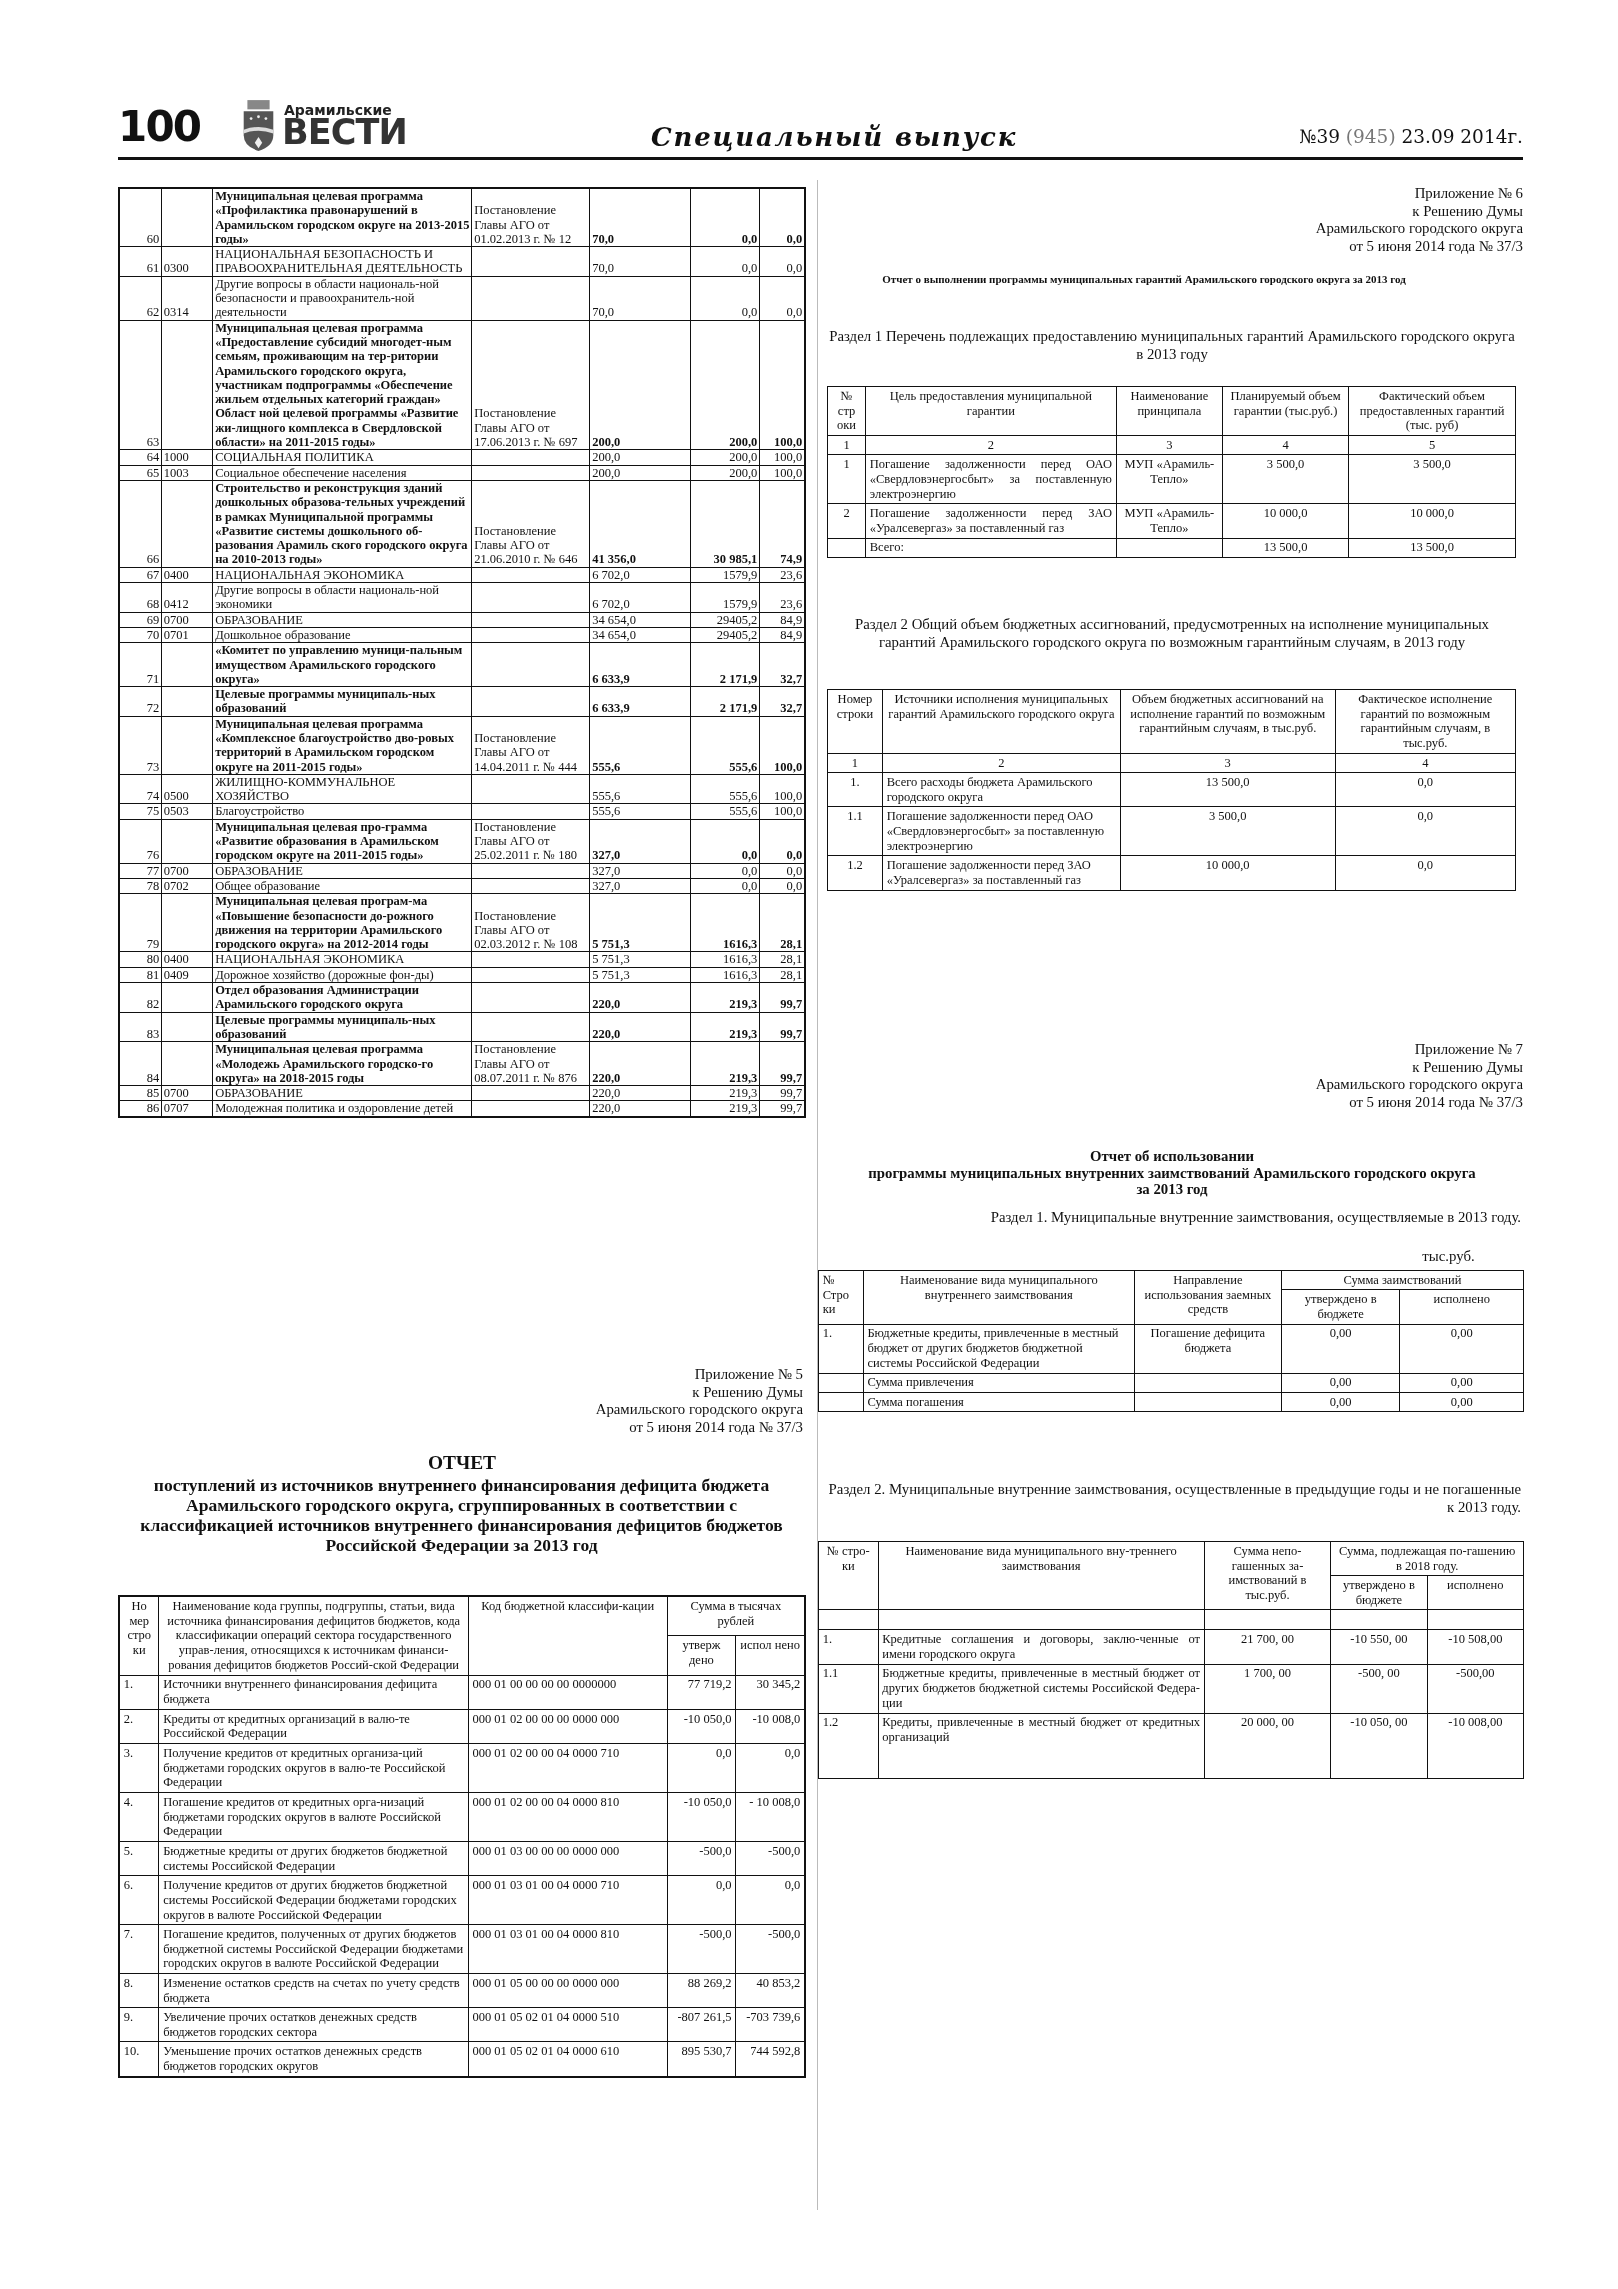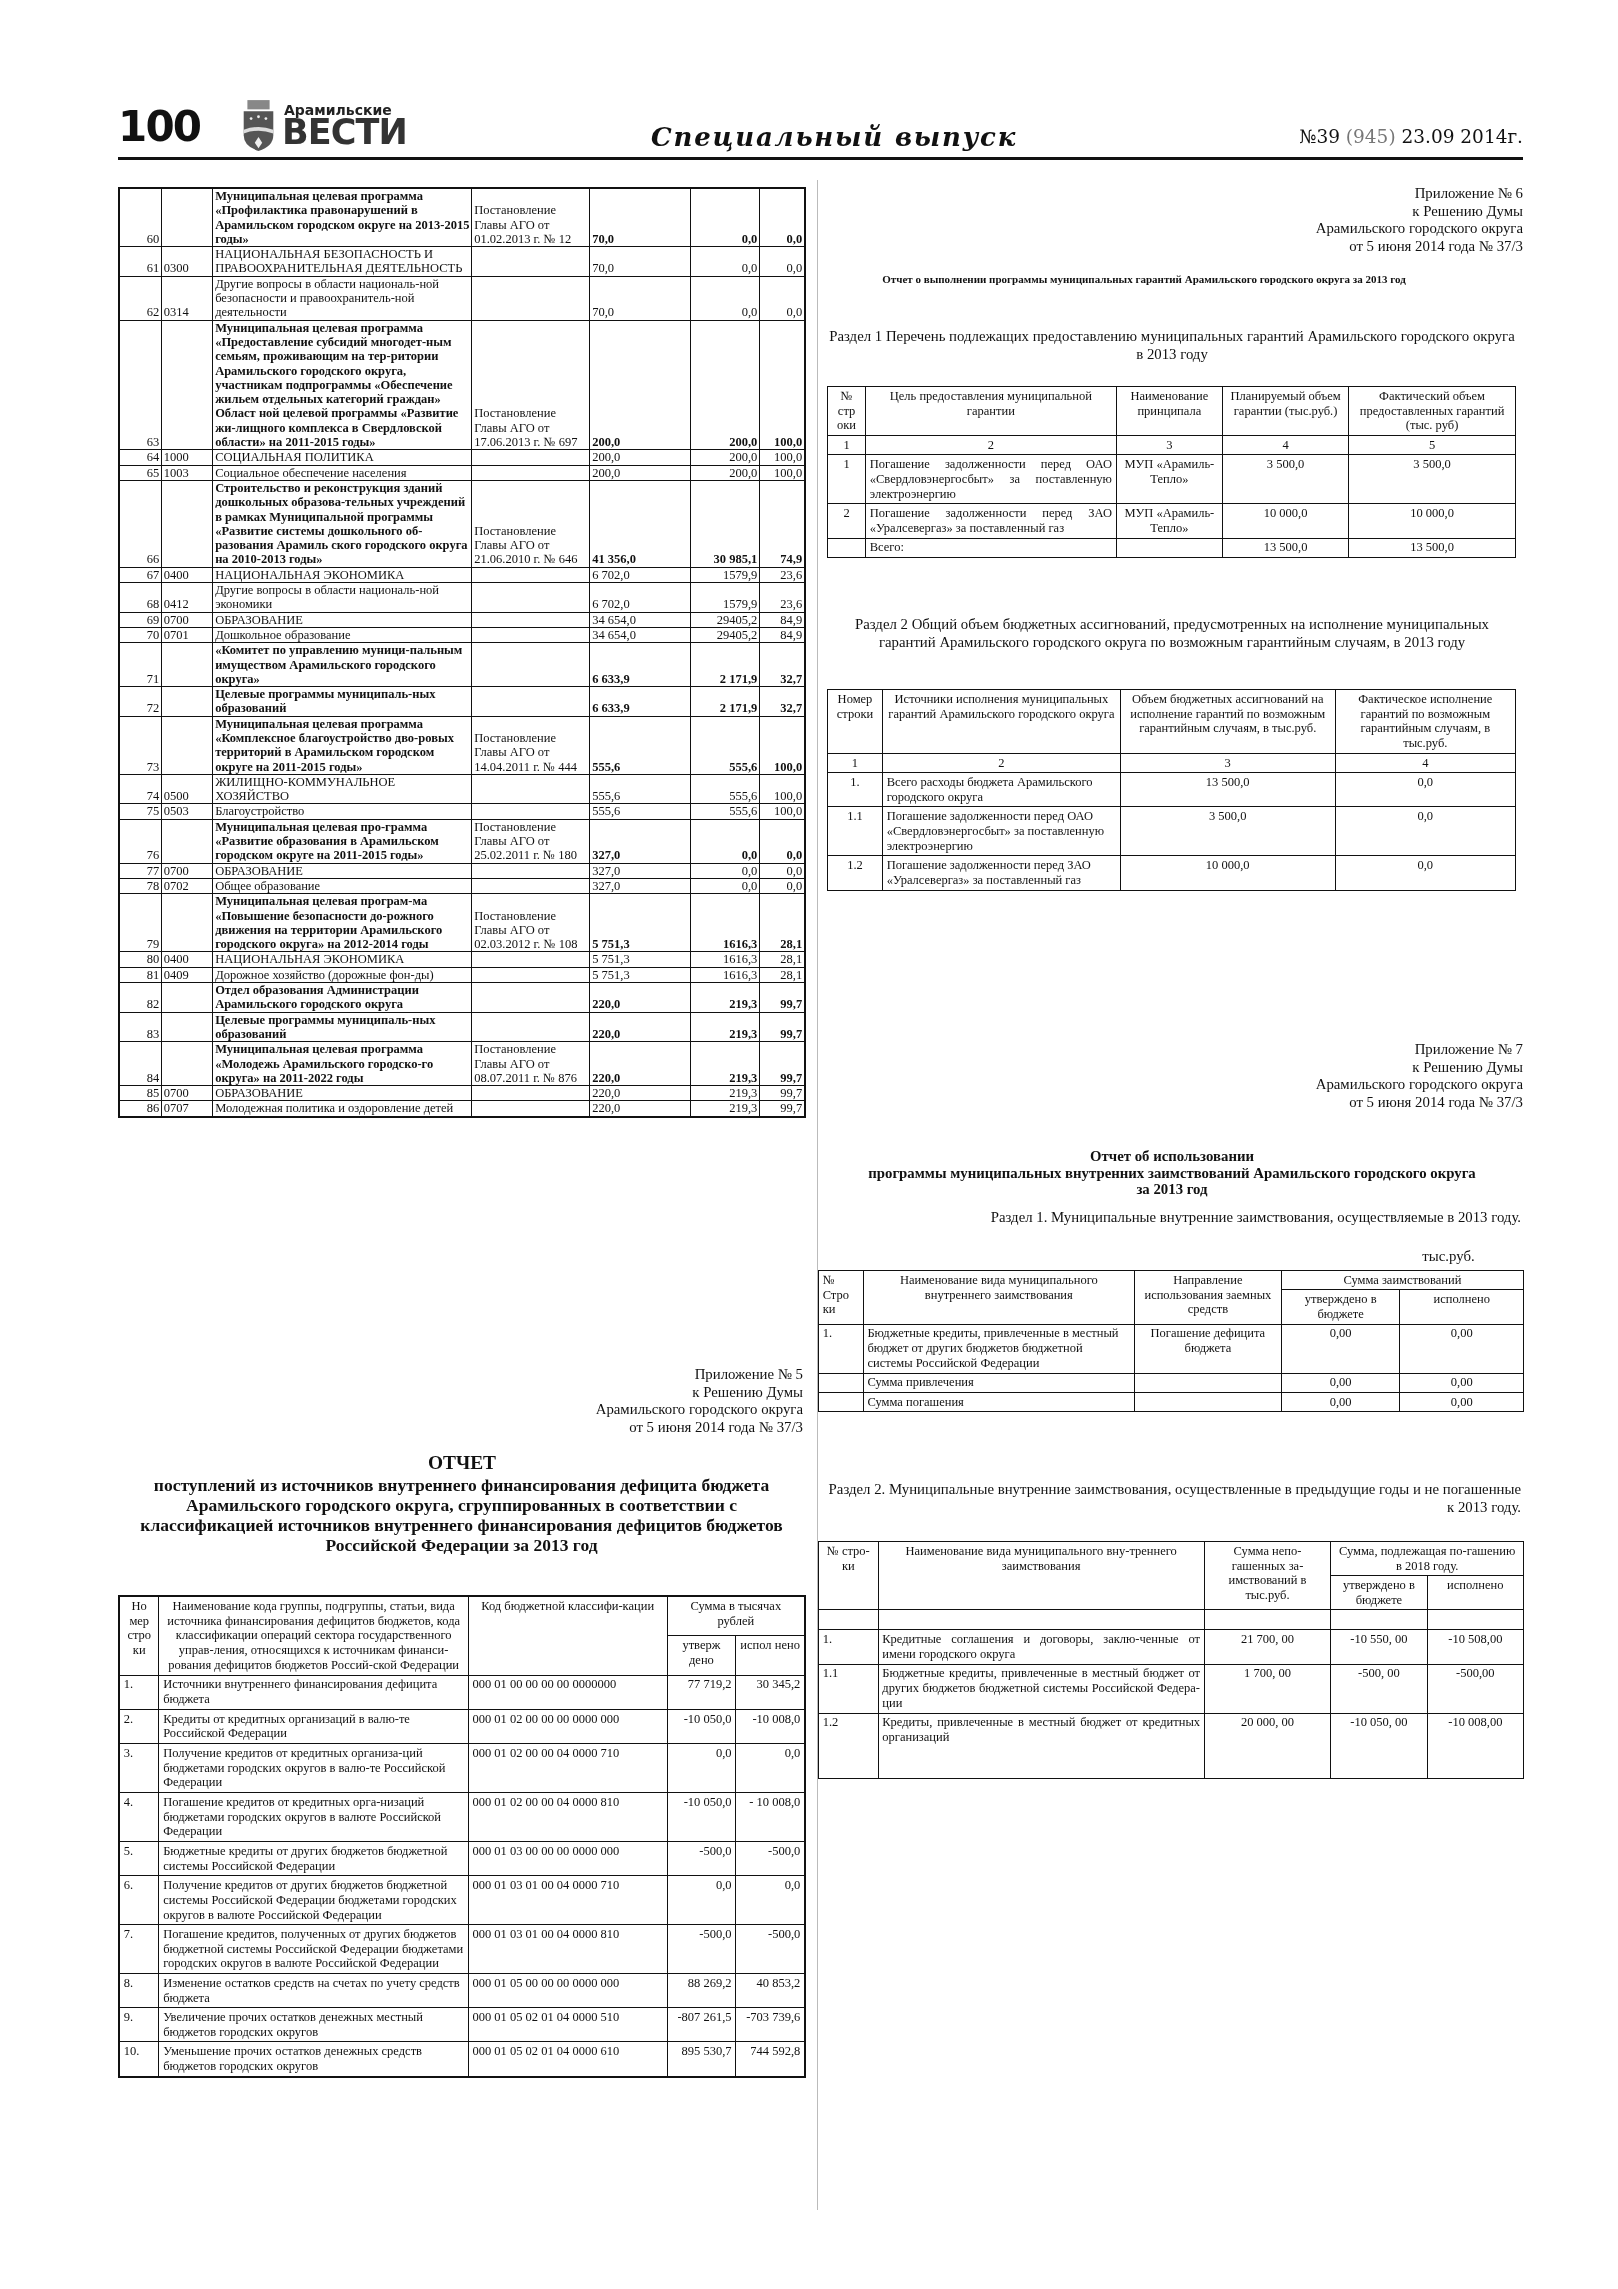--- a/index.html
+++ b/index.html
@@ -277,21 +277,21 @@
         <td class="c"></td>
         <td class="name">Целевые программы муниципаль-ных образований</td>
         <td class="doc"></td>
         <td class="v1">220,0</td>
         <td class="v2">219,3</td>
         <td class="v3">99,7</td>
       </tr>
       <tr class="b">
         <td class="n">84</td>
         <td class="c"></td>
-        <td class="name">Муниципальная целевая программа «Молодежь Арамильского городско-го округа» на 2011-2022 годы</td>
+        <td class="name">Муниципальная целевая программа «Молодежь Арамильского городско-го округа» на 2018-2015 годы</td>
         <td class="doc">Постановление Главы АГО от 08.07.2011 г. № 876</td>
         <td class="v1">220,0</td>
         <td class="v2">219,3</td>
         <td class="v3">99,7</td>
       </tr>
       <tr>
         <td class="n">85</td>
         <td class="c">0700</td>
         <td class="name">ОБРАЗОВАНИЕ</td>
         <td class="doc"></td>
@@ -385,21 +385,21 @@
       </tr>
       <tr>
         <td>8.</td>
         <td>Изменение остатков средств на счетах по учету средств бюджета</td>
         <td>000 01 05 00 00 00 0000 000</td>
         <td class="r">88 269,2</td>
         <td class="r">40 853,2</td>
       </tr>
       <tr>
         <td>9.</td>
-        <td>Увеличение прочих остатков денежных местный бюджетов городских округов</td>
+        <td>Увеличение прочих остатков денежных средств бюджетов городских сектора</td>
         <td>000 01 05 02 01 04 0000 510</td>
         <td class="r">-807 261,5</td>
         <td class="r">-703 739,6</td>
       </tr>
       <tr>
         <td>10.</td>
         <td>Уменьшение прочих остатков денежных средств бюджетов городских округов</td>
         <td>000 01 05 02 01 04 0000 610</td>
         <td class="r">895 530,7</td>
         <td class="r">744 592,8</td>

